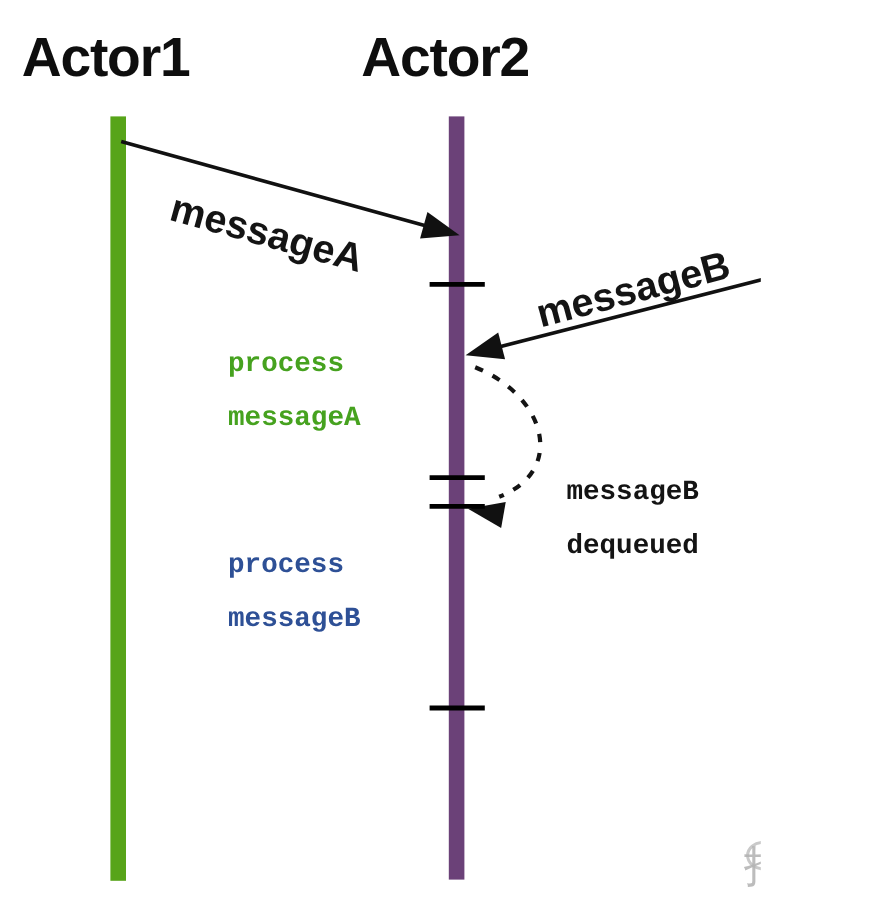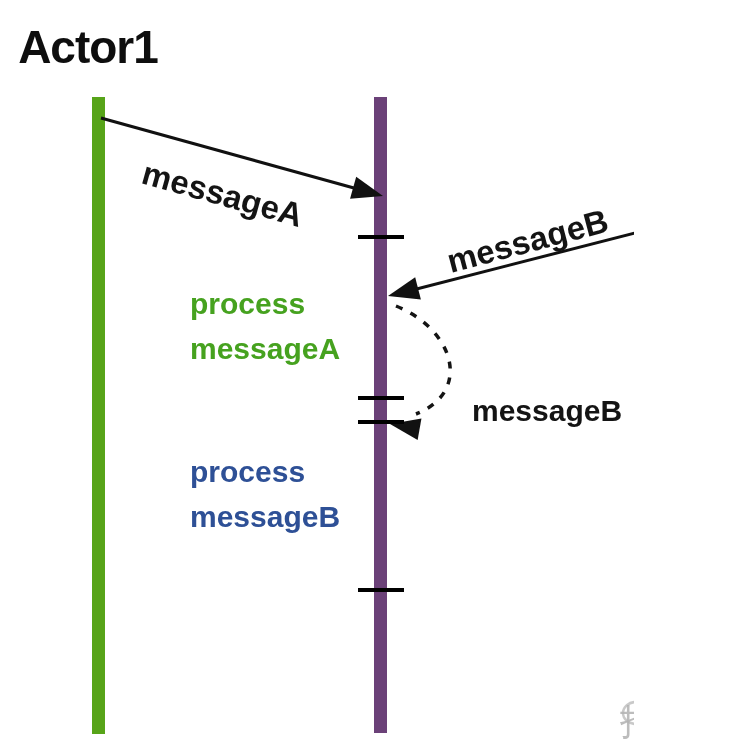--- a/index.html
+++ b/index.html
@@ -9,21 +9,21 @@
   }
   .actor-label{
     position:absolute;top:20px;transform:translateX(-50%);
     font-size:46px;font-weight:700;color:#0e0e0e;letter-spacing:-1px;white-space:nowrap;
   }
   .msg-label{
     position:absolute;font-size:33px;font-weight:700;color:#141414;
     transform-origin:0 0;white-space:nowrap;
   }
   .note{
-    position:absolute;font-size:30px;font-weight:700;line-height:45px;white-space:nowrap;
+    position:absolute;font-size:23px;font-weight:700;line-height:45px;white-space:nowrap;font-family:Liberation Mono, monospace;
   }
   .note span{display:block;}
   .watermark{
     position:absolute;left:620px;top:698px;display:flex;align-items:center;gap:4px;
     opacity:0.85;
   }
   .wm-text{
     font-size:36px;font-weight:400;color:rgba(158,158,158,0.8);
     text-shadow:0 0 2px #ffffff,1px 1px 0 #ffffff;letter-spacing:1px;white-space:nowrap;
   }
@@ -51,36 +51,38 @@
     <path d="M 396,306 C 455,330 472,392 416,414" fill="none" stroke="#141414" stroke-width="3.5" stroke-dasharray="7 9"></path>
     <polygon points="0,0 -30,-11 -30,11" transform="translate(390,424) rotate(190) scale(-1,1) rotate(180)" fill="#111"></polygon>
 
     <line x1="358" y1="398" x2="404" y2="398" stroke="#000" stroke-width="4"></line>
     <line x1="358" y1="422" x2="404" y2="422" stroke="#000" stroke-width="4"></line>
 
     <line x1="358" y1="590" x2="404" y2="590" stroke="#000" stroke-width="4"></line>
   </svg>
 
   <div class="actor-label" style="left:88px">Actor1</div>
+  <div class="actor-label" style="left:371px">Actor2</div>
 
   <div class="msg-label" style="left:148px;top:154px;transform:rotate(15.5deg)">messageA</div>
   <div class="msg-label" style="left:443px;top:244px;transform:rotate(-14.8deg)">messageB</div>
 
   <div class="note" style="left: 190px; top: 281px; color: rgb(70, 162, 31);">
     <span>process</span>
     <span>messageA</span>
   </div>
 
   <div class="note" style="left: 190px; top: 449px; color: rgb(46, 80, 150);">
     <span>process</span>
     <span>messageB</span>
   </div>
 
   <div class="note" style="left: 472px; top: 388px; color: rgb(20, 20, 20);">
     <span>messageB</span>
+    <span>dequeued</span>
   </div>
 
   <div class="watermark">
     <svg width="46" height="38" viewBox="0 0 46 38">
       <ellipse cx="16" cy="15" rx="13" ry="11" fill="none" stroke="rgba(165,165,165,0.7)" stroke-width="2.5"></ellipse>
       <ellipse cx="30" cy="23" rx="11" ry="9" fill="rgba(255,255,255,0.8)" stroke="rgba(165,165,165,0.7)" stroke-width="2.5"></ellipse>
       <circle cx="26" cy="22" r="1.8" fill="rgba(150,150,150,0.7)"></circle>
       <circle cx="33" cy="22" r="1.8" fill="rgba(150,150,150,0.7)"></circle>
     </svg>
     <span class="wm-text">拍码场</span>

